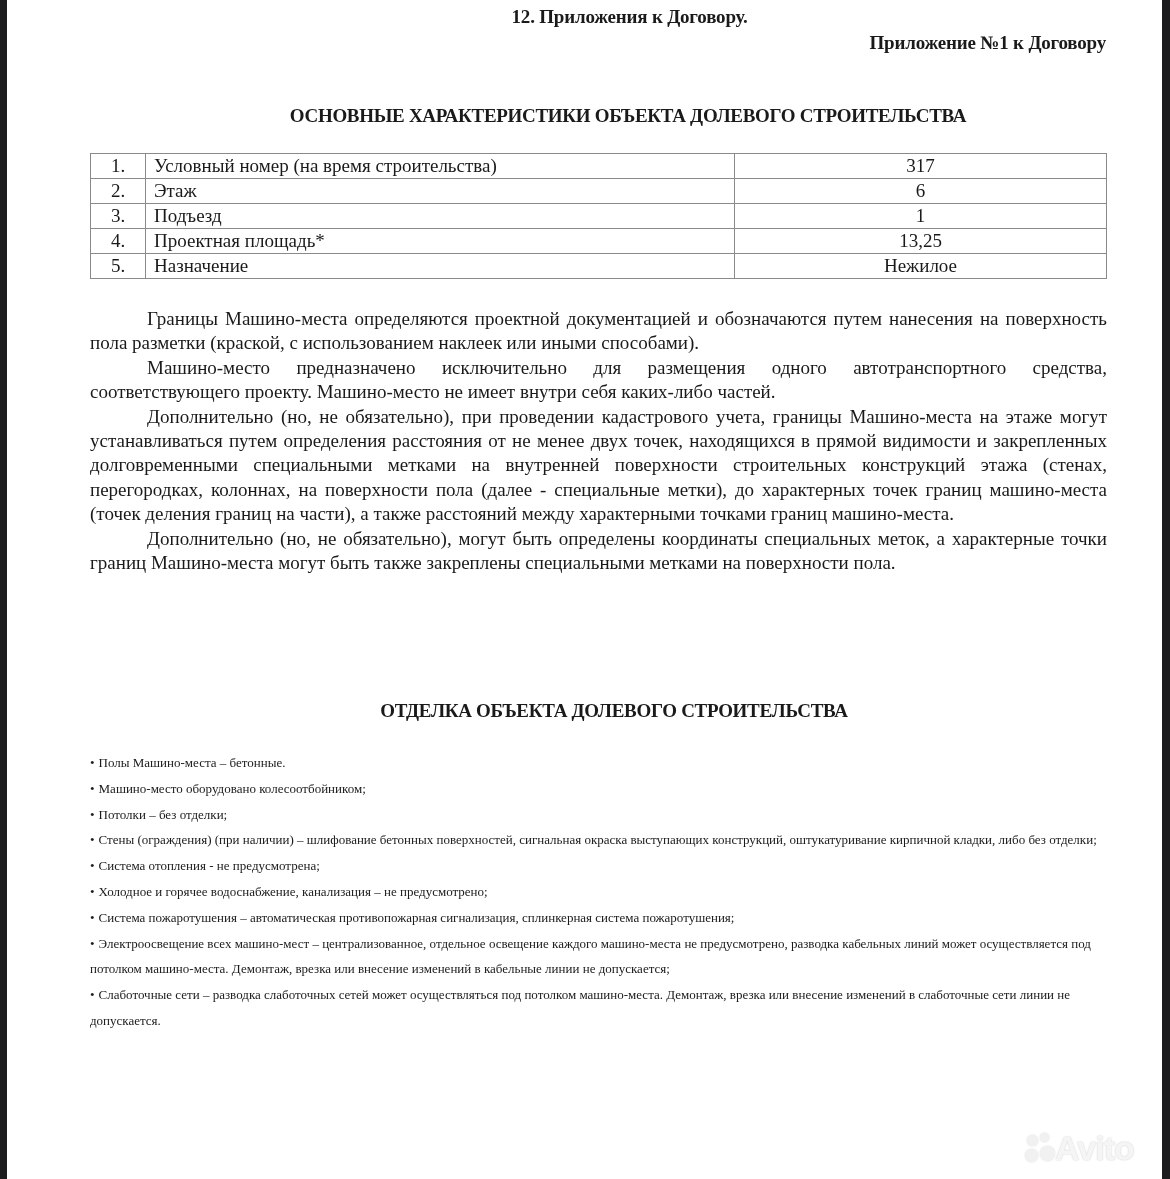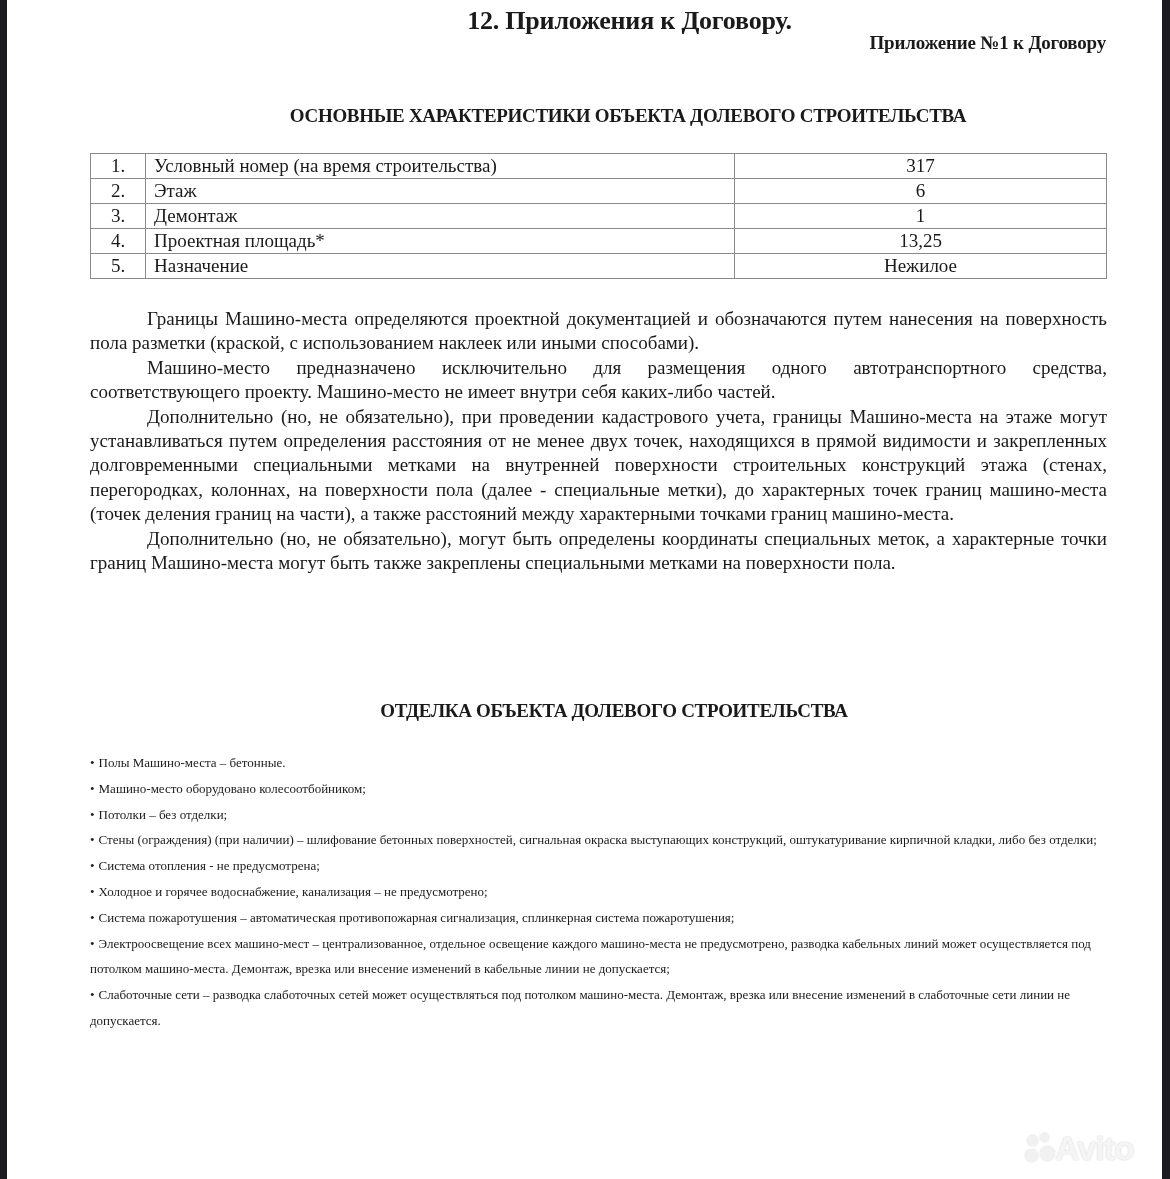--- a/index.html
+++ b/index.html
@@ -8,21 +8,21 @@
     background: #1c1c1e; position: relative;
     font-family: "Liberation Serif", "DejaVu Serif", serif;
     color: #1a1a1a;
   }
   .page {
     position: absolute; left: 7px; top: 0; width: 1155px; height: 1179px;
     background: #ffffff;
   }
   .t-section {
     position: absolute; left: 0; width: 1155px; top: 6px;
-    text-align: center; font-weight: bold; font-size: 26px; letter-spacing: -0.2px;
+    text-align: center; font-weight: bold; font-size: 19px; letter-spacing: -0.2px;
     padding-left: 90px; box-sizing: border-box;
   }
   .t-annex {
     position: absolute; right: 56px; top: 32px;
     font-weight: bold; font-size: 19px; letter-spacing: -0.2px;
   }
   .t-heading {
     position: absolute; left: 0; width: 1155px; text-align: center;
     font-weight: bold; font-size: 19px; letter-spacing: -0.3px;
   }
@@ -82,21 +82,21 @@
         <td class="lbl">Условный номер  (на время строительства)</td>
         <td class="val">317</td>
       </tr>
       <tr>
         <td class="num">2.</td>
         <td class="lbl">Этаж</td>
         <td class="val">6</td>
       </tr>
       <tr>
         <td class="num">3.</td>
-        <td class="lbl">Демонтаж</td>
+        <td class="lbl">Подъезд</td>
         <td class="val">1</td>
       </tr>
       <tr>
         <td class="num">4.</td>
         <td class="lbl">Проектная площадь*</td>
         <td class="val">13,25</td>
       </tr>
       <tr>
         <td class="num">5.</td>
         <td class="lbl">Назначение</td>

